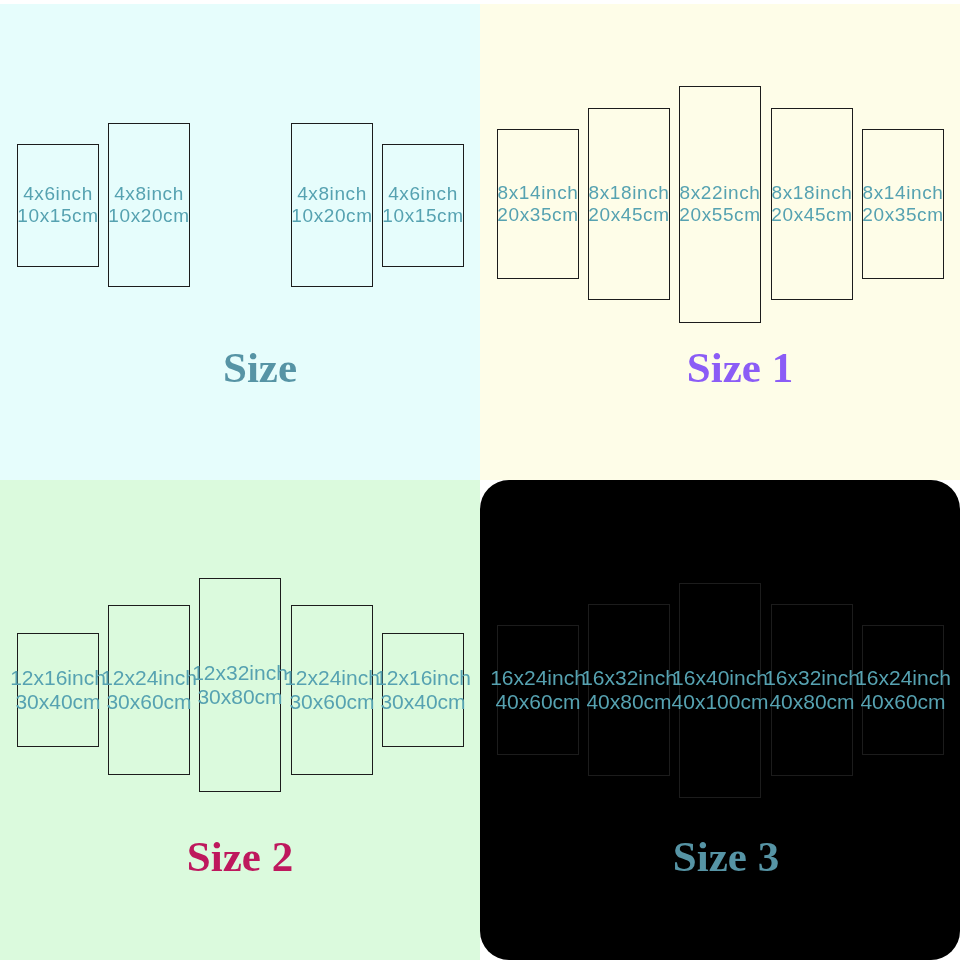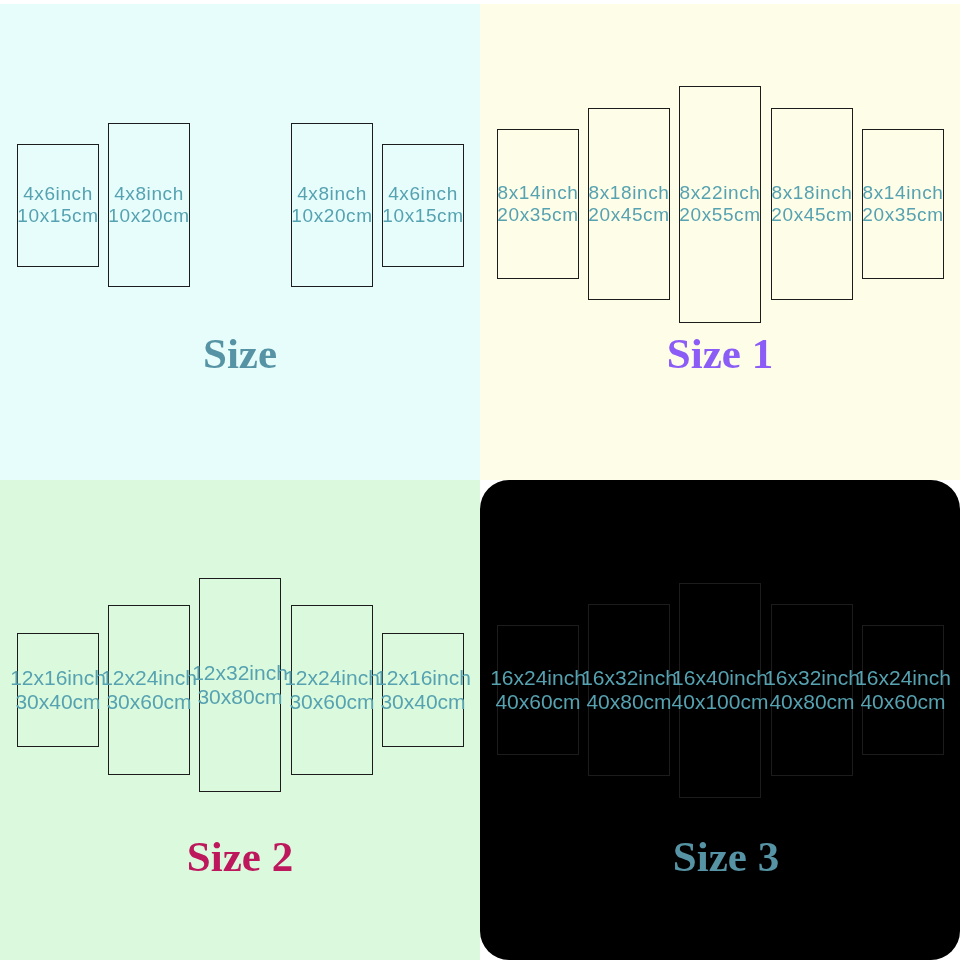--- a/index.html
+++ b/index.html
@@ -62,21 +62,21 @@
     position: absolute;
     left: 0;
     width: 100%;
     text-align: center;
     font-family: "Liberation Serif", serif;
     font-weight: bold;
     font-size: 43px;
     line-height: 42px;
     color: #5694a5;
   }
-  .q-top .quadrant-title { top: 333px; }
+  .q-top .quadrant-title { top: 347px; padding-left: 20px; }
   .q-bottom .quadrant-title { top: 356px; }
   .top-strip {
     position: absolute;
     top: 0; left: 0;
     width: 100%;
     height: 4px;
     background: #ffffff;
     z-index: 10;
   }
 </style>

